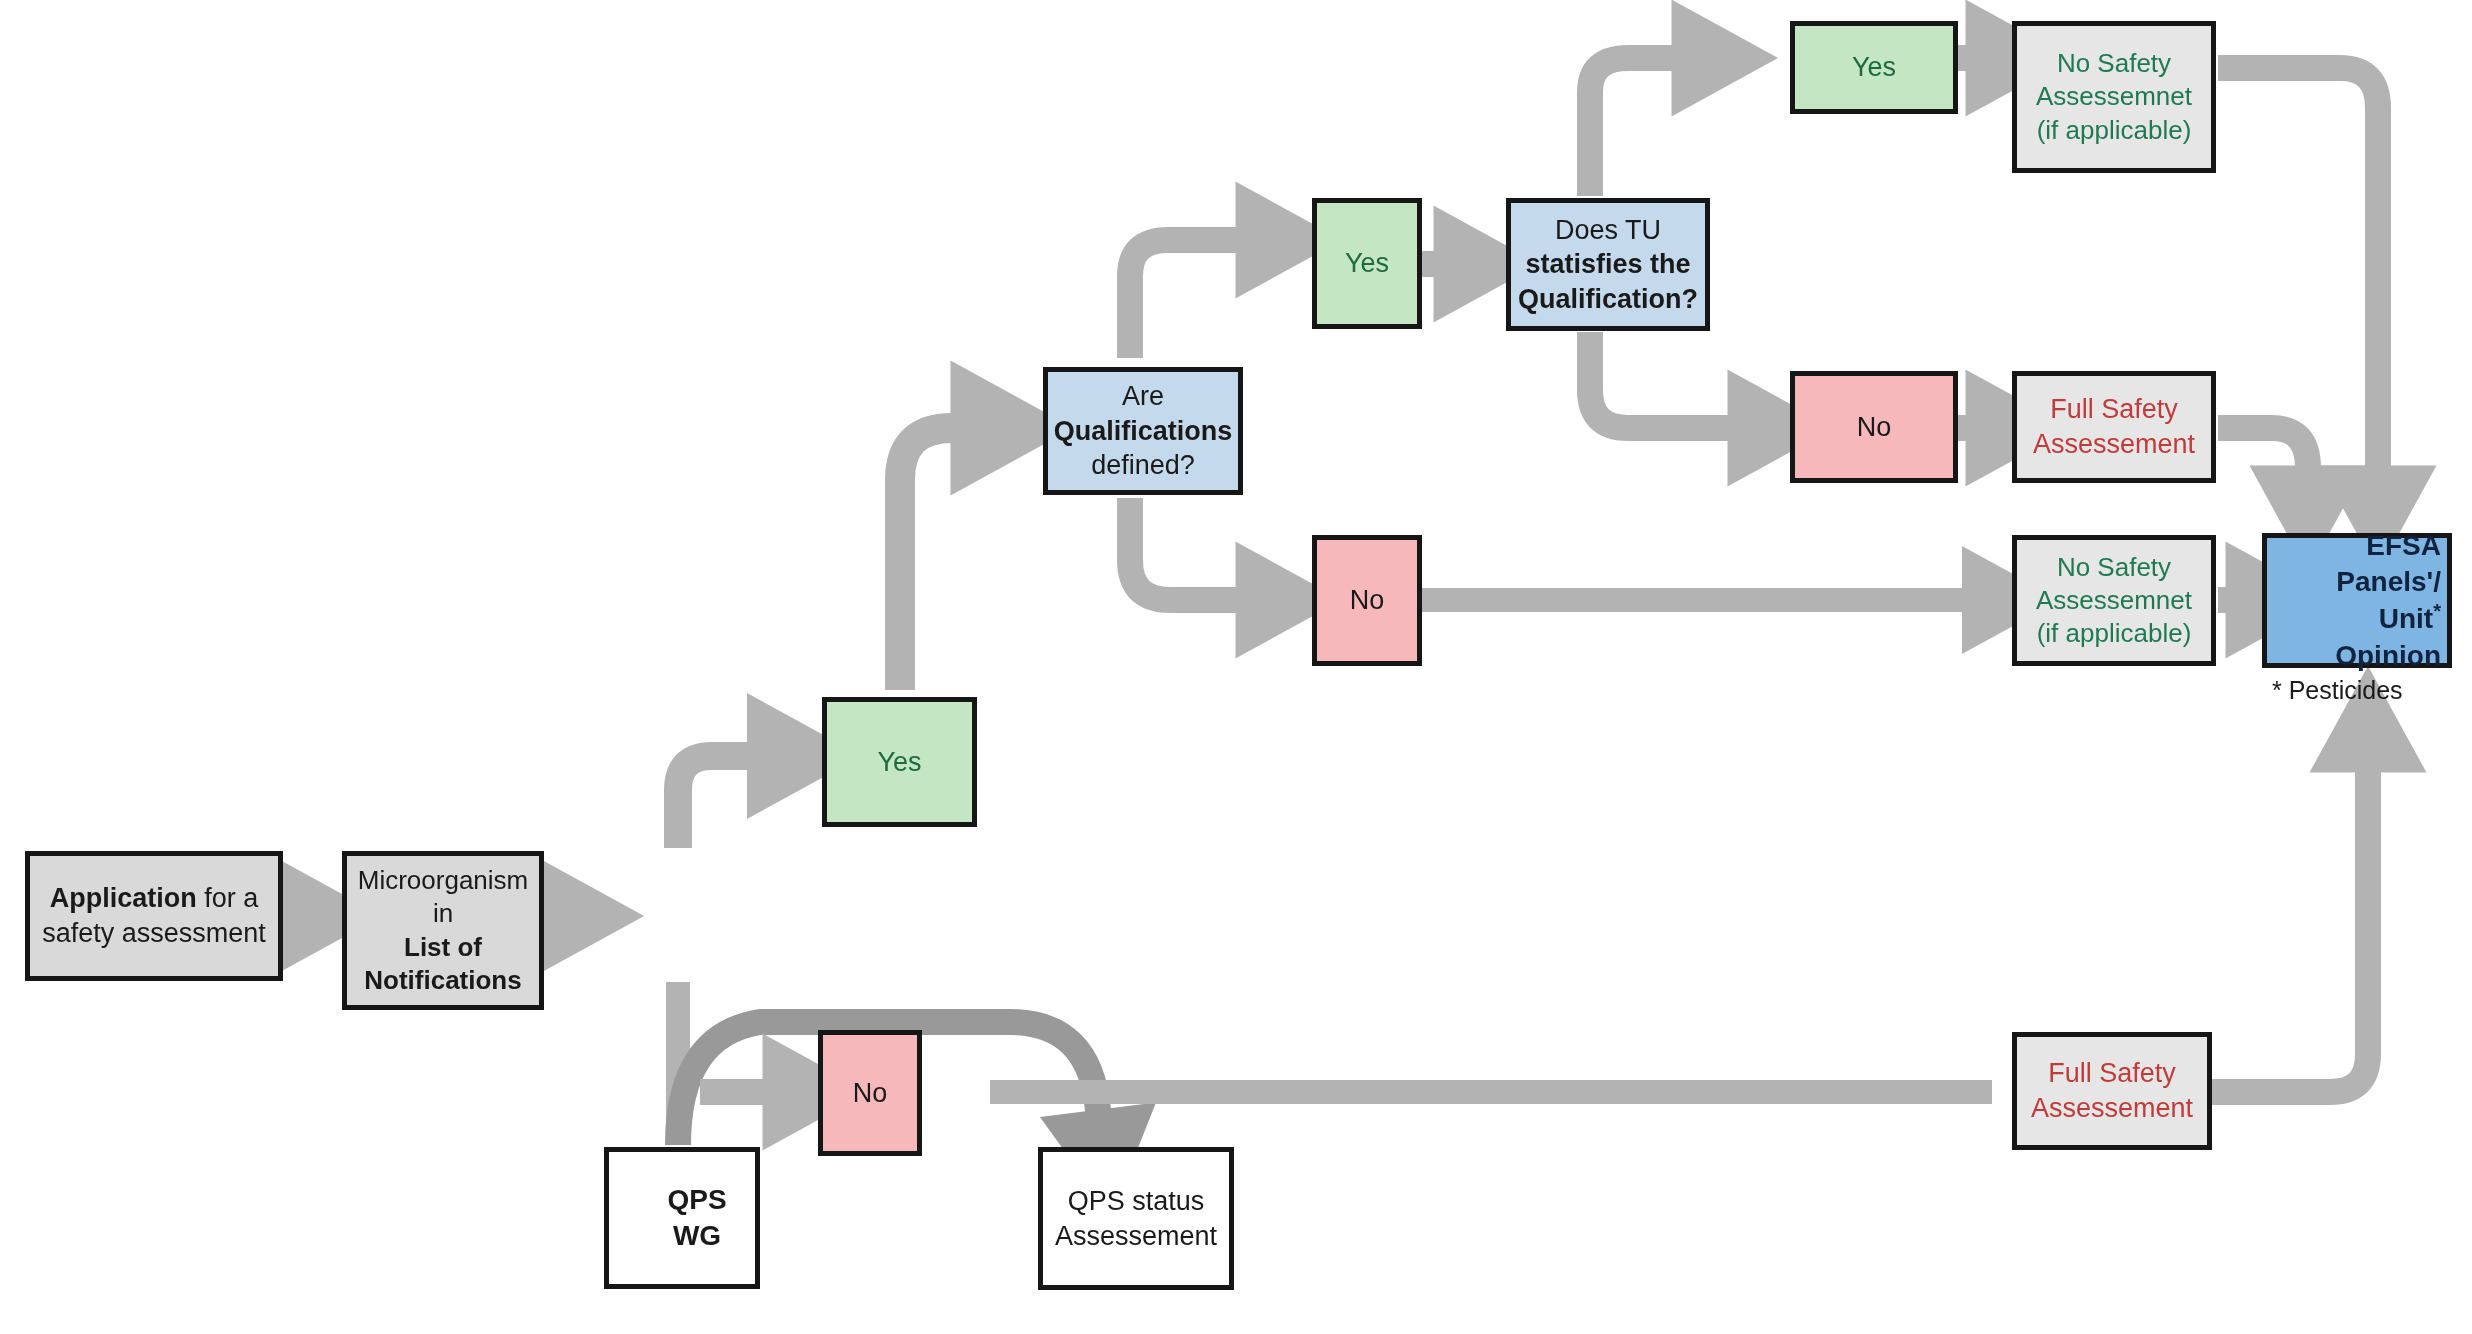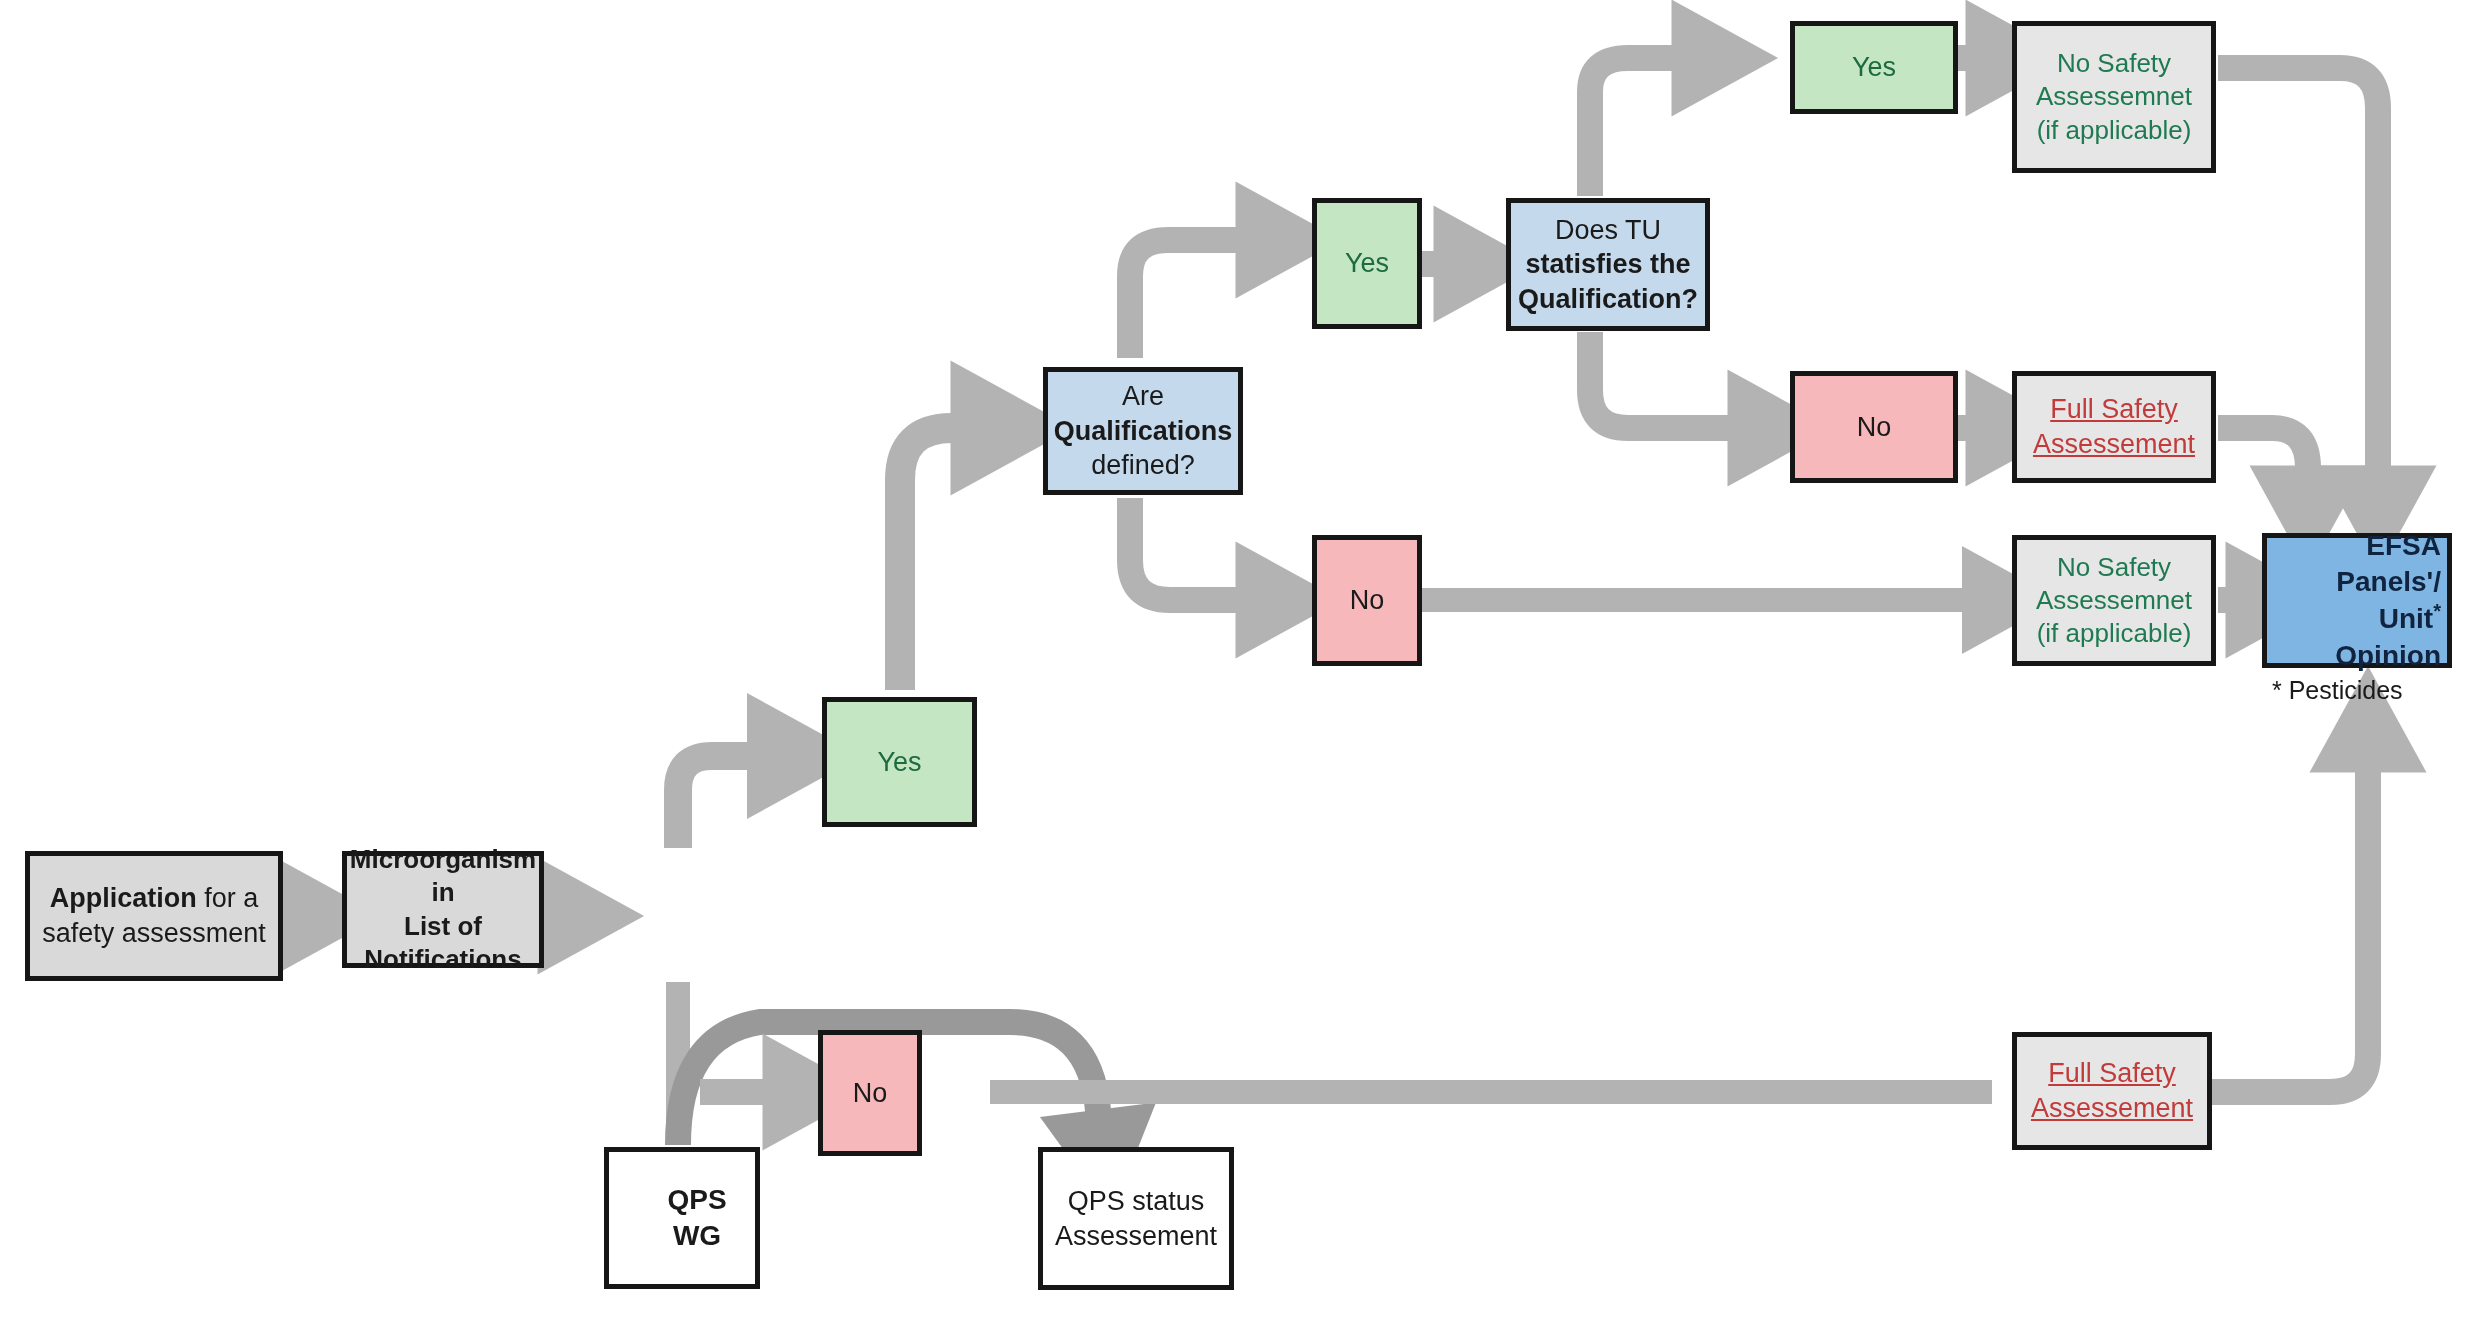--- a/index.html
+++ b/index.html
@@ -47,21 +47,21 @@
   .fill-blue   { background: #c4d9ec; }
   .fill-blue-s { background: #7fb5e3; text-align: right; }
   .fill-green  { background: #c5e6c3; }
   .fill-red    { background: #f6b8bb; }
   .fill-white  { background: #ffffff; }
 
   
   .t-black { color: #1a1a1a; }
   .t-dgreen{ color: #1f7a51; }
   .t-green { color: #1d6b3f; }
-  .t-red   { color: #c23b3b; text-decoration: underline; }
+  .t-red   { color: #c23b3b; }
   .t-navy  { color: #10243f; }
 
   .fs-26 { font-size: 26px; }
   .fs-27 { font-size: 27px; }
   .fs-28 { font-size: 28px; }
   .b { font-weight: bold; padding-left: 30px; }
 
   .footnote {
     position: absolute;
     font-size: 25px;
@@ -131,21 +131,21 @@
 
       <path d="M2218,600 L2258,600" stroke-width="26" marker-end="url(#ah)"></path>
 
     </g>
   </svg>
 
   <div class="node fill-grey fs-27 t-black" style="left:25px; top:851px; width:258px; height:130px;">
     <span class="txt"><b>Application</b><span> for a</span><br><span>safety assessment</span></span>
   </div>
 
-  <div class="node fill-grey fs-26 t-black" style="left:342px; top:851px; width:202px; height:117px;font-weight:bold;">
+  <div class="node fill-grey fs-26 t-black" style="left:342px; top:851px; width:202px; height:159px;">
     <span class="txt"><span>Microorganism in</span><br><b>List of</b><br><b>Notifications</b></span>
   </div>
 
 
   <div class="node fill-white fs-28 t-black b" style="left:604px; top:1147px; width:156px; height:142px;">
     <span class="txt">QPS WG</span>
   </div>
 
   <div class="node fill-red fs-27 t-black" style="left:818px; top:1030px; width:104px; height:126px;">
     <span class="txt">No</span>

